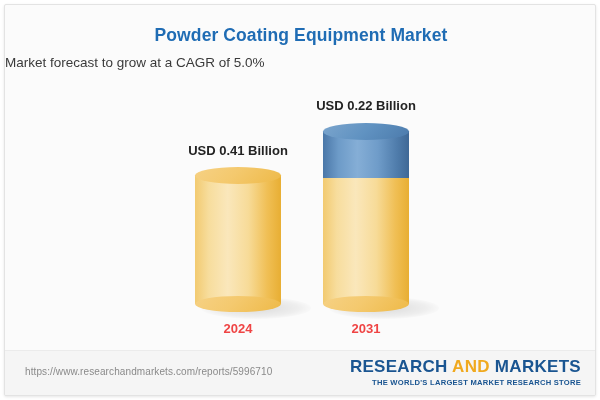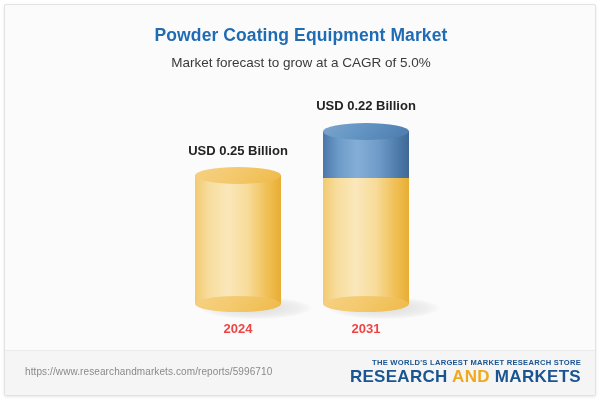--- a/index.html
+++ b/index.html
@@ -38,21 +38,20 @@
     font-size: 17.5px;
     font-weight: bold;
     color: #1f6cb4;
     letter-spacing: 0.1px;
   }
   #chart-subtitle {
     position: absolute;
     left: 0;
     top: 50px;
     width: 592px;
-    text-align: center;
     font-size: 13.5px;
     color: #3a3a3a;
   }
 
   
   #plot-area {
     position: absolute;
     left: 0;
     top: 0;
     width: 592px;
@@ -164,21 +163,21 @@
 
 <div id="card">
 
   <div id="chart-title">Powder Coating Equipment Market</div>
   <div id="chart-subtitle">Market forecast to grow at a CAGR of 5.0%</div>
 
   <div id="plot-area">
 
     <div class="bar-group">
 
-      <div class="value-label" style="left: 143px; top: 138px;">USD 0.25 Billion</div>
+      <div class="value-label" style="left: 143px; top: 138px;">USD 0.41 Billion</div>
 
       <div class="bar-shadow" style="left: 196px; top: 292px; width: 110px; height: 22px;"></div>
 
       <div class="cyl">
         <div class="cyl-body yellow-body" style="left: 190px; top: 170px; width: 86px; height: 129px;"></div>
         <div class="cyl-bottom yellow-cap" style="left: 190px; top: 291px; width: 86px; height: 16px;"></div>
         <div class="cyl-top yellow-cap" style="left: 190px; top: 162px; width: 86px; height: 17px;"></div>
       </div>
 
       <div class="cat-label" style="left: 143px; top: 316px;">2024</div>
@@ -201,18 +200,18 @@
 
       <div class="cat-label" style="left: 271px; top: 316px;">2031</div>
     </div>
 
   </div>
 
   <div id="footer">
     <div id="footer-url">https://www.researchandmarkets.com/reports/5996710</div>
 
     <div id="logo">
+      <div id="logo-main"><span>RESEARCH</span><span id="logo-and"> AND </span><span>MARKETS</span></div>
       <div id="logo-tagline">THE WORLD'S LARGEST MARKET RESEARCH STORE</div>
-      <div id="logo-main"><span>RESEARCH</span><span id="logo-and"> AND </span><span>MARKETS</span></div>
     </div>
   </div>
 
 </div>
 
 </body></html>

